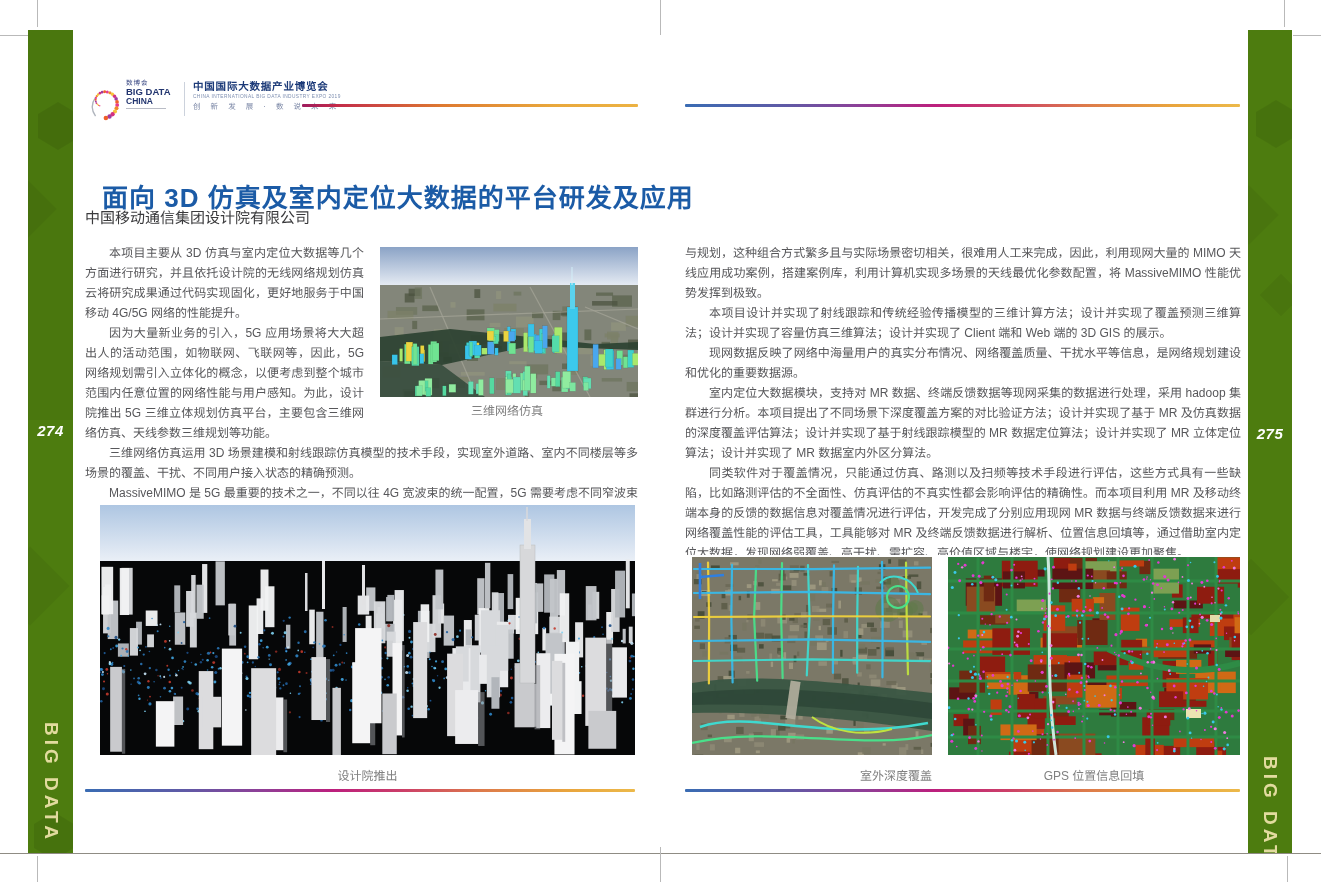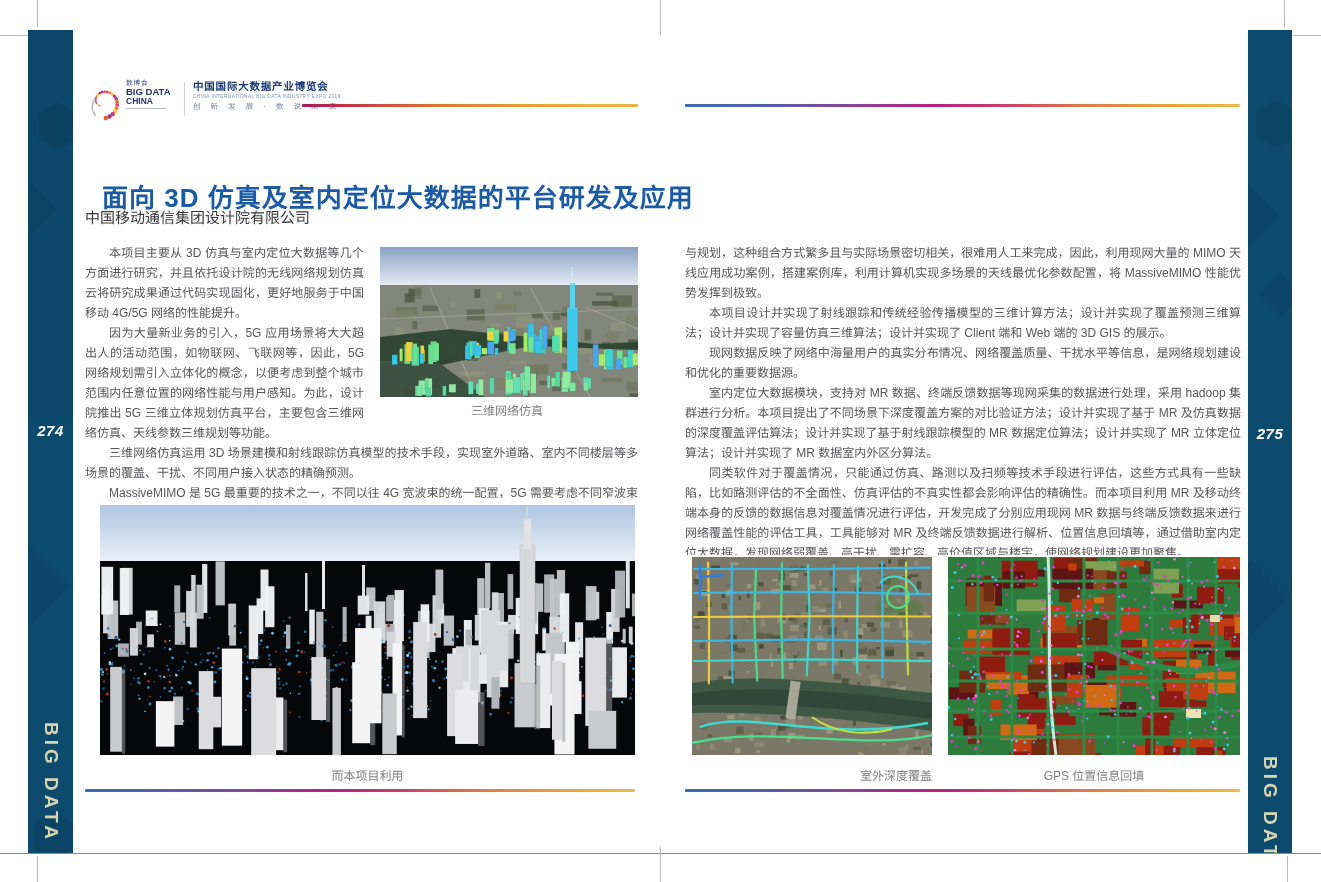--- a/index.html
+++ b/index.html
@@ -4,21 +4,21 @@
 <style>
   html,body{margin:0;padding:0;background:#ffffff;}
   .spread{position:relative;width:1321px;height:882px;background:#fff;overflow:hidden;
           font-family:"Liberation Sans","DejaVu Sans",sans-serif;color:#57575a;}
   
   .cm{position:absolute;background:#b9b9b9;}
   .cm.v{width:1px;}
   .cm.h{height:1px;}
   .page-edge{position:absolute;left:0;top:853px;width:1321px;height:1px;background:#8f8c84;}
   
-  .bar{position:absolute;top:30px;width:45px;height:823px;background:#0c4a6e;overflow:hidden;}
+  .bar{position:absolute;top:30px;width:45px;height:823px;background:#4d7c0f;overflow:hidden;}
   .bar-left{left:28px;}
   .bar-right{left:1248px;width:44px;}
   .bar .tint{position:absolute;left:0;top:0;width:100%;height:390px;background:rgba(0,0,0,0.035);}
   .orn{position:absolute;}
   .hex{clip-path:polygon(50% 0,100% 25%,100% 75%,50% 100%,0 75%,0 25%);background:rgba(0,0,0,0.08);}
   .dia{transform:rotate(45deg);background:rgba(0,0,0,0.05);}
   .pagenum{position:absolute;left:0;width:100%;text-align:center;color:#ffffff;
            font-weight:700;font-style:italic;font-size:15px;letter-spacing:0.5px;}
   .vlabel{position:absolute;left:0;width:100%;display:flex;align-items:center;justify-content:center;}
   .vlabel span{writing-mode:vertical-rl;font-weight:700;font-size:19px;letter-spacing:4px;
@@ -1038,21 +1038,21 @@
           <rect x="355.1573626312893" y="185.08065751031972" width="22.97050786856562" height="53.88112311786972" fill="#ececee"></rect>
           <rect x="378.1278704998549" y="187.08065751031972" width="6.4317422031983735" height="53.88112311786972" fill="#94969b" opacity="0.55"></rect>
           <rect x="420" y="40" width="15" height="138" fill="#d7d8da" stroke="#b9babd" stroke-width="0.5"></rect>
           <rect x="424" y="14" width="7" height="30" fill="#e2e3e5"></rect>
           <line x1="427" y1="2" x2="427" y2="16" stroke="#d9d9db" stroke-width="1.5"></line>
           <rect x="222" y="56" width="3" height="48" fill="#e9e9eb"></rect>
           <rect x="205" y="68" width="2.5" height="38" fill="#d9dadd"></rect>
           <rect x="262" y="60" width="3" height="40" fill="#e2e2e4"></rect>
         </svg>
     </div>
-    <div class="abs-cap" style="left:100px;top:766px;width:535px;">而本项目利用</div>
+    <div class="abs-cap" style="left:100px;top:766px;width:535px;">设计院推出</div>
 
     <div class="grad full" style="left:85px;top:789px;width:550px;"></div>
   </div>
 
   <div>
     <div class="grad full" style="left:685px;top:104px;width:555px;"></div>
 
     <div class="bodytext right-text">
       <p class="cont">与规划，这种组合方式繁多且与实际场景密切相关，很难用人工来完成，因此，利用现网大量的 MIMO 天线应用成功案例，搭建案例库，利用计算机实现多场景的天线最优化参数配置，将 MassiveMIMO 性能优势发挥到极致。</p>
       <p>本项目设计并实现了射线跟踪和传统经验传播模型的三维计算方法；设计并实现了覆盖预测三维算法；设计并实现了容量仿真三维算法；设计并实现了 Client 端和 Web 端的 3D GIS 的展示。</p>

